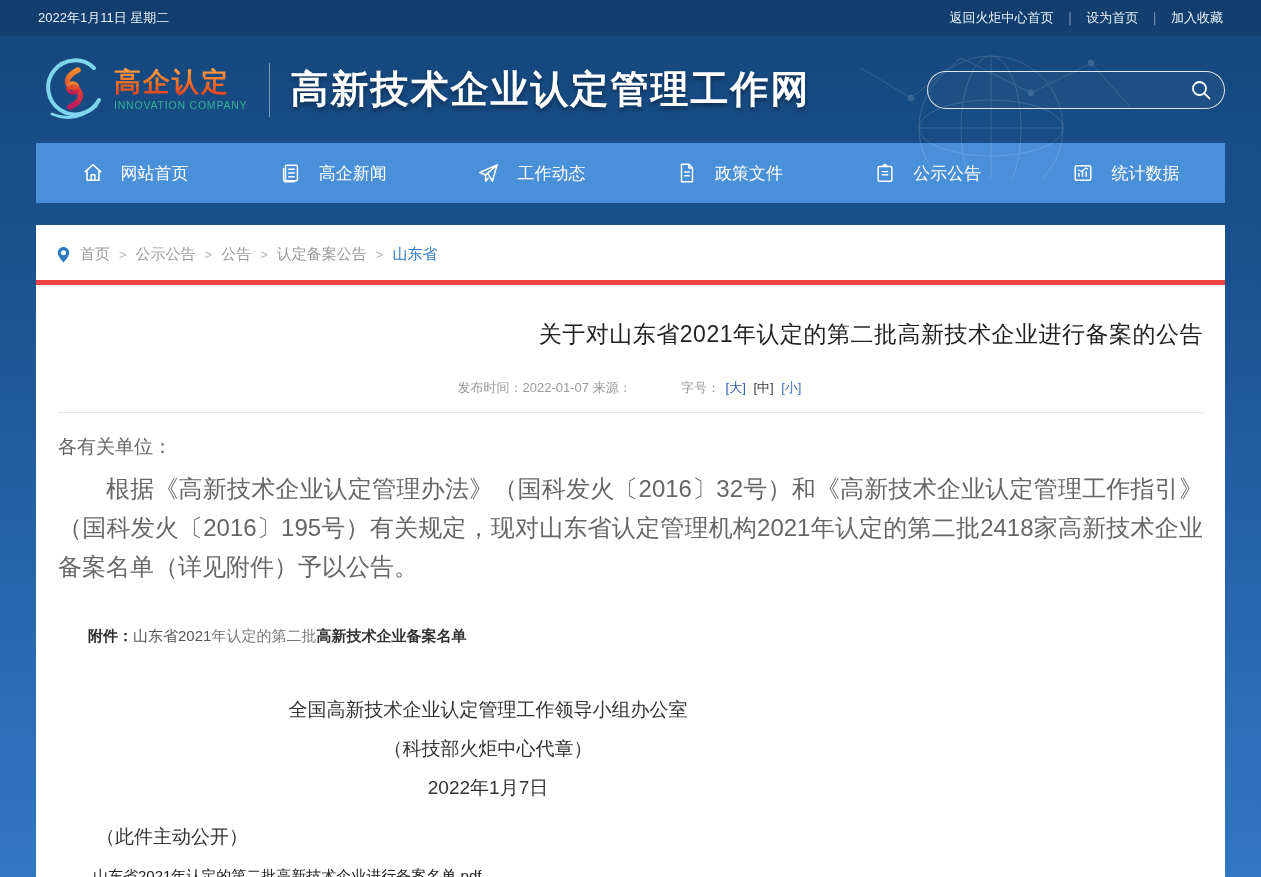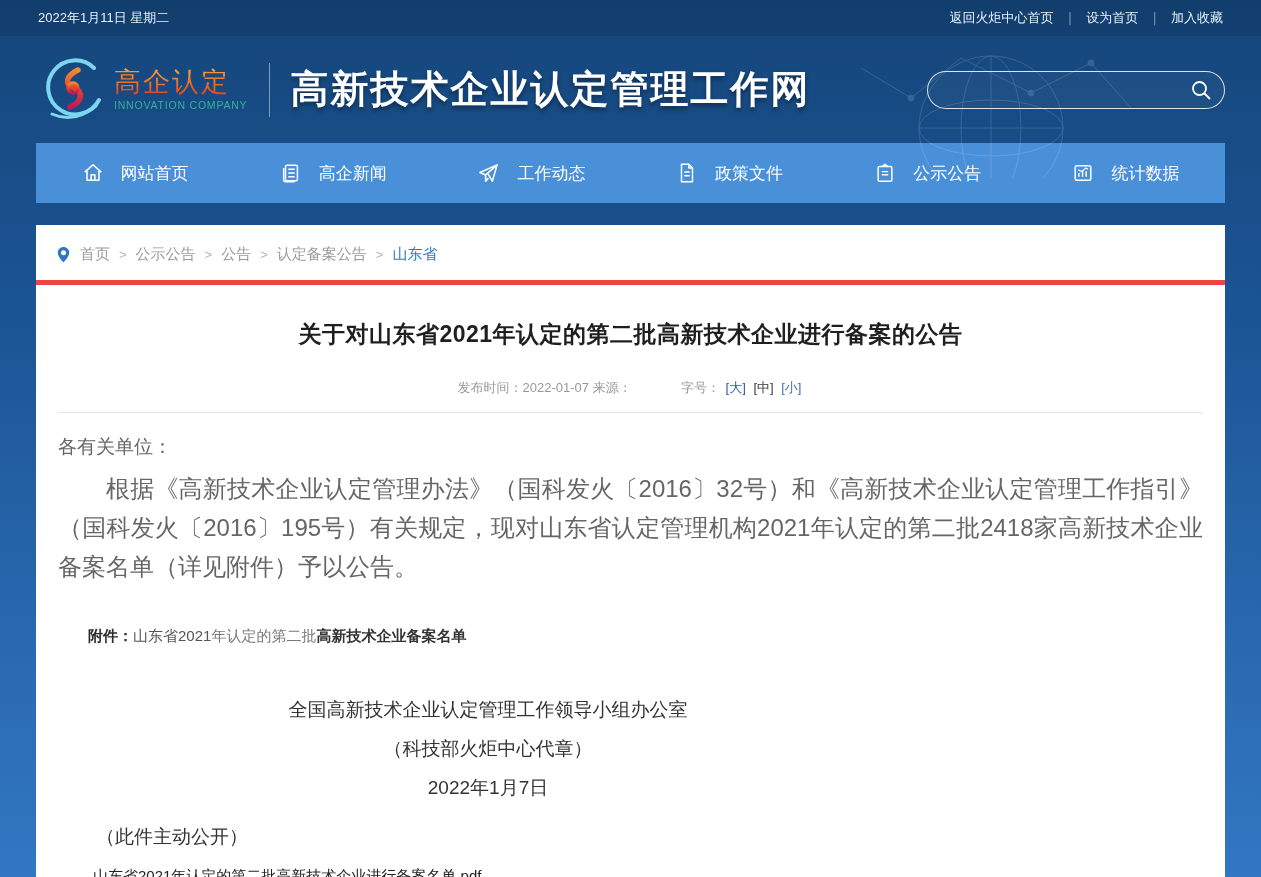--- a/index.html
+++ b/index.html
@@ -19,21 +19,21 @@
   .topbar-links { display:flex; align-items:center; gap:10px;margin-left:48px; }
   .topbar-links a { color:#eaf2fb; text-decoration:none; cursor:pointer; }
   .topbar-sep { color:rgba(255,255,255,0.55); }
 
   
   .header { height:107px; display:flex; align-items:center; padding:0 36px; position:relative; }
   .globe-deco { position:absolute; right:120px; top:2px; opacity:0.14; pointer-events:none; }
   .logo-group { display:flex; align-items:center; gap:6px; position:relative; z-index:2; }
   .logo-text { display:flex; flex-direction:column; line-height:1.05; }
   .logo-title {
-    font-size:27px; font-weight:normal; letter-spacing:2px;
+    font-size:27px; font-weight:bold; letter-spacing:2px;
     background:linear-gradient(180deg,#ffa23f 0%,#f06a22 55%,#e03c22 100%);
     -webkit-background-clip:text; background-clip:text; color:transparent;
   }
   .logo-subtitle { font-size:10.5px; color:#35b09c; letter-spacing:0.8px; margin-top:3px; }
   .header-divider { width:1px; height:54px; background:rgba(255,255,255,0.45); margin:0 20px 0 22px; }
   .site-title {
     font-family:"Liberation Serif","DejaVu Serif",serif;
     font-size:38px; font-weight:bold; color:#ffffff; letter-spacing:2px;
     text-shadow:0 3px 4px rgba(0,0,0,0.40); position:relative; z-index:2; white-space:nowrap;
   }
@@ -62,21 +62,21 @@
   }
   .breadcrumb {
     display:flex; align-items:center; gap:9px; padding:20px 20px 16px;
     border-bottom:5px solid #ef4444; color:#9a9a9a; font-size:15px;
   }
   .crumb { cursor:pointer; }
   .crumb-active { color:#2e79c2; }
   .crumb-sep { color:#b5b5b5; font-size:13px; }
 
   .article { padding:0 22px; }
-  .article-title { text-align:center; font-size:23px; font-weight:700; color:#1f1f1f; margin-top:34px; letter-spacing:0.5px; }
+  .article-title { text-align:right; font-size:23px; font-weight:400; color:#1f1f1f; margin-top:34px; letter-spacing:0.5px; }
   .article-meta { text-align:center; color:#999; font-size:13px; margin-top:29px; }
   .article-meta .meta-gap { display:inline-block; width:42px; }
   .size-btn { text-decoration:none; margin:0 2px; cursor:pointer; }
   .size-large { color:#2a5caa; }
   .size-mid { color:#3a3a3a; }
   .size-small { color:#3f6fb5; }
   .meta-divider { border-bottom:1px solid #e6e6e6; margin-top:15px; }
 
   .salutation { color:#666; font-size:19px; margin-top:21px; }
   .body-paragraph {

